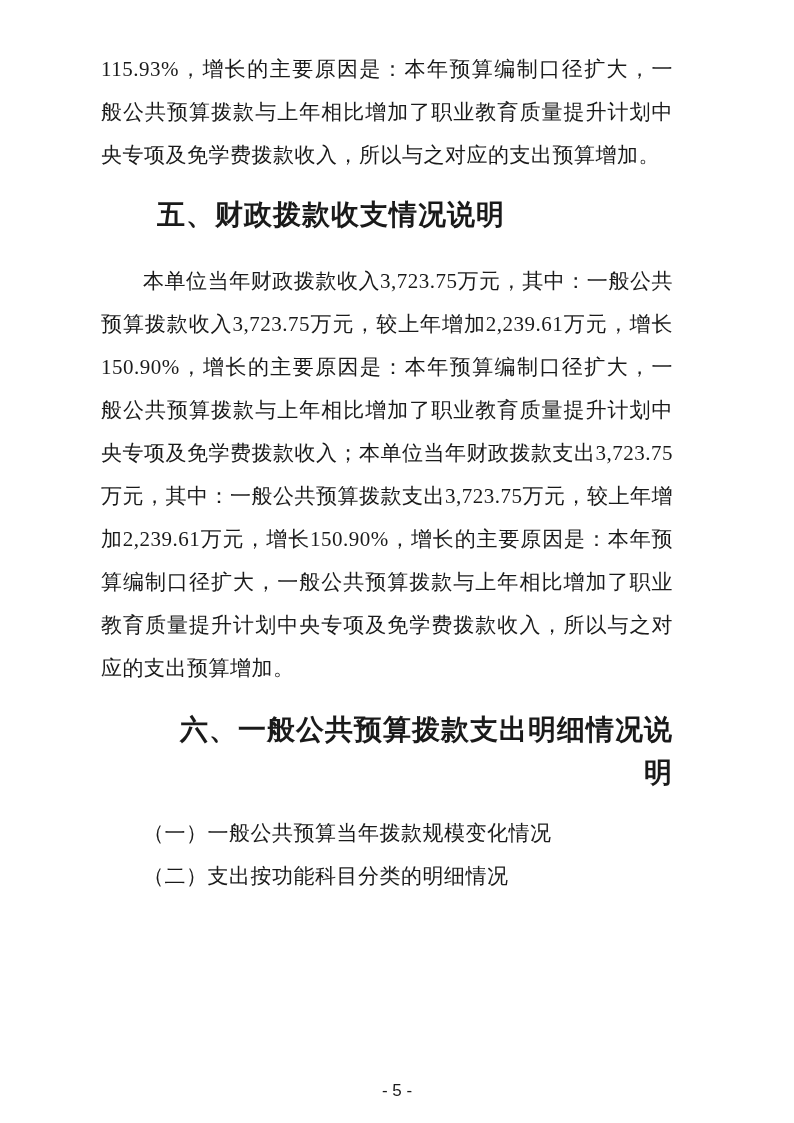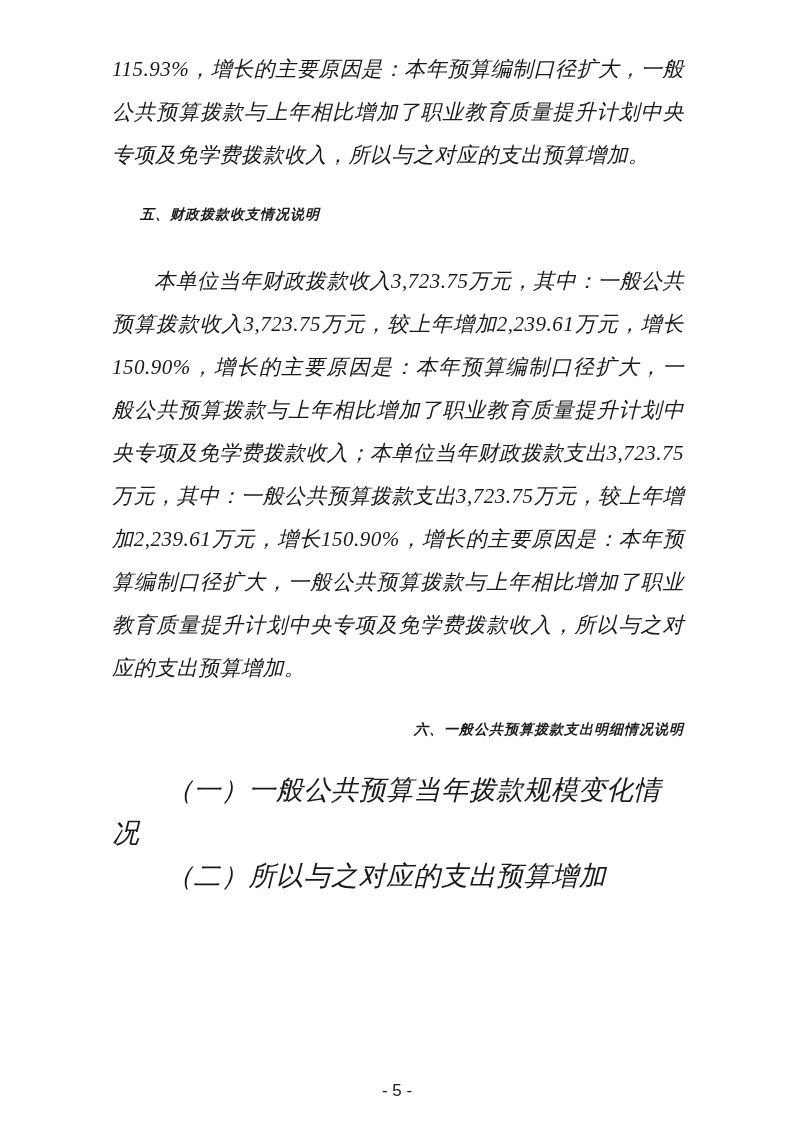--- a/index.html
+++ b/index.html
@@ -9,51 +9,50 @@
     width: 794px;
     height: 1123px;
     margin: 0 auto;
     background: #ffffff;
     color: #1a1a1a;
     font-family: "Liberation Serif", "DejaVu Serif", serif;
     overflow: hidden;
   }
   .content {
     position: absolute;
-    left: 112px;
+    left: 101px;
     top: 48px;
     width: 572px;
-    font-style: italic;
   }
   p.body-para {
     font-size: 21px;
     line-height: 43px;
     text-align: justify;
     text-justify: inter-character;
     text-indent: 2em;
     letter-spacing: 0.5px;
   }
   p.no-indent { text-indent: 0; }
   h2.section-heading {
     font-family: "Liberation Sans", "DejaVu Sans", sans-serif;
-    font-size: 14px;
+    font-size: 28px;
     font-weight: bold;
     line-height: 43px;
     text-indent: 2em;
     letter-spacing: 1px;
     margin-top: 16px;
     margin-bottom: 24px;
   }
   h2.section-heading-2 {
     margin-top: 18px;
     margin-bottom: 18px;
     text-align: right;
   }
   p.sub-heading {
-    font-size: 27px;
+    font-size: 21px;
     line-height: 43px;
     text-indent: 2em;
     letter-spacing: 0.5px;
   }
   .footer {
     position: absolute;
     left: 0;
     right: 0;
     bottom: 22px;
     text-align: center;
@@ -72,18 +71,18 @@
 
     <h2 class="section-heading">五、财政拨款收支情况说明</h2>
 
     <p class="body-para">本单位当年财政拨款收入3,723.75万元，其中：一般公共预算拨款收入3,723.75万元，较上年增加2,239.61万元，增长150.90%，增长的主要原因是：本年预算编制口径扩大，一般公共预算拨款与上年相比增加了职业教育质量提升计划中央专项及免学费拨款收入；本单位当年财政拨款支出3,723.75万元，其中：一般公共预算拨款支出3,723.75万元，较上年增加2,239.61万元，增长150.90%，增长的主要原因是：本年预算编制口径扩大，一般公共预算拨款与上年相比增加了职业教育质量提升计划中央专项及免学费拨款收入，所以与之对应的支出预算增加。</p>
 
     <h2 class="section-heading section-heading-2">六、一般公共预算拨款支出明细情况说明</h2>
 
     <p class="sub-heading">（一）一般公共预算当年拨款规模变化情况</p>
 
 
-    <p class="sub-heading">（二）所以与之对应的支出预算增加</p>
+    <p class="sub-heading">（二）支出按功能科目分类的明细情况</p>
 
   </div>
 
   <div class="footer">- 5 -</div>
 </div>
 
 </body></html>

